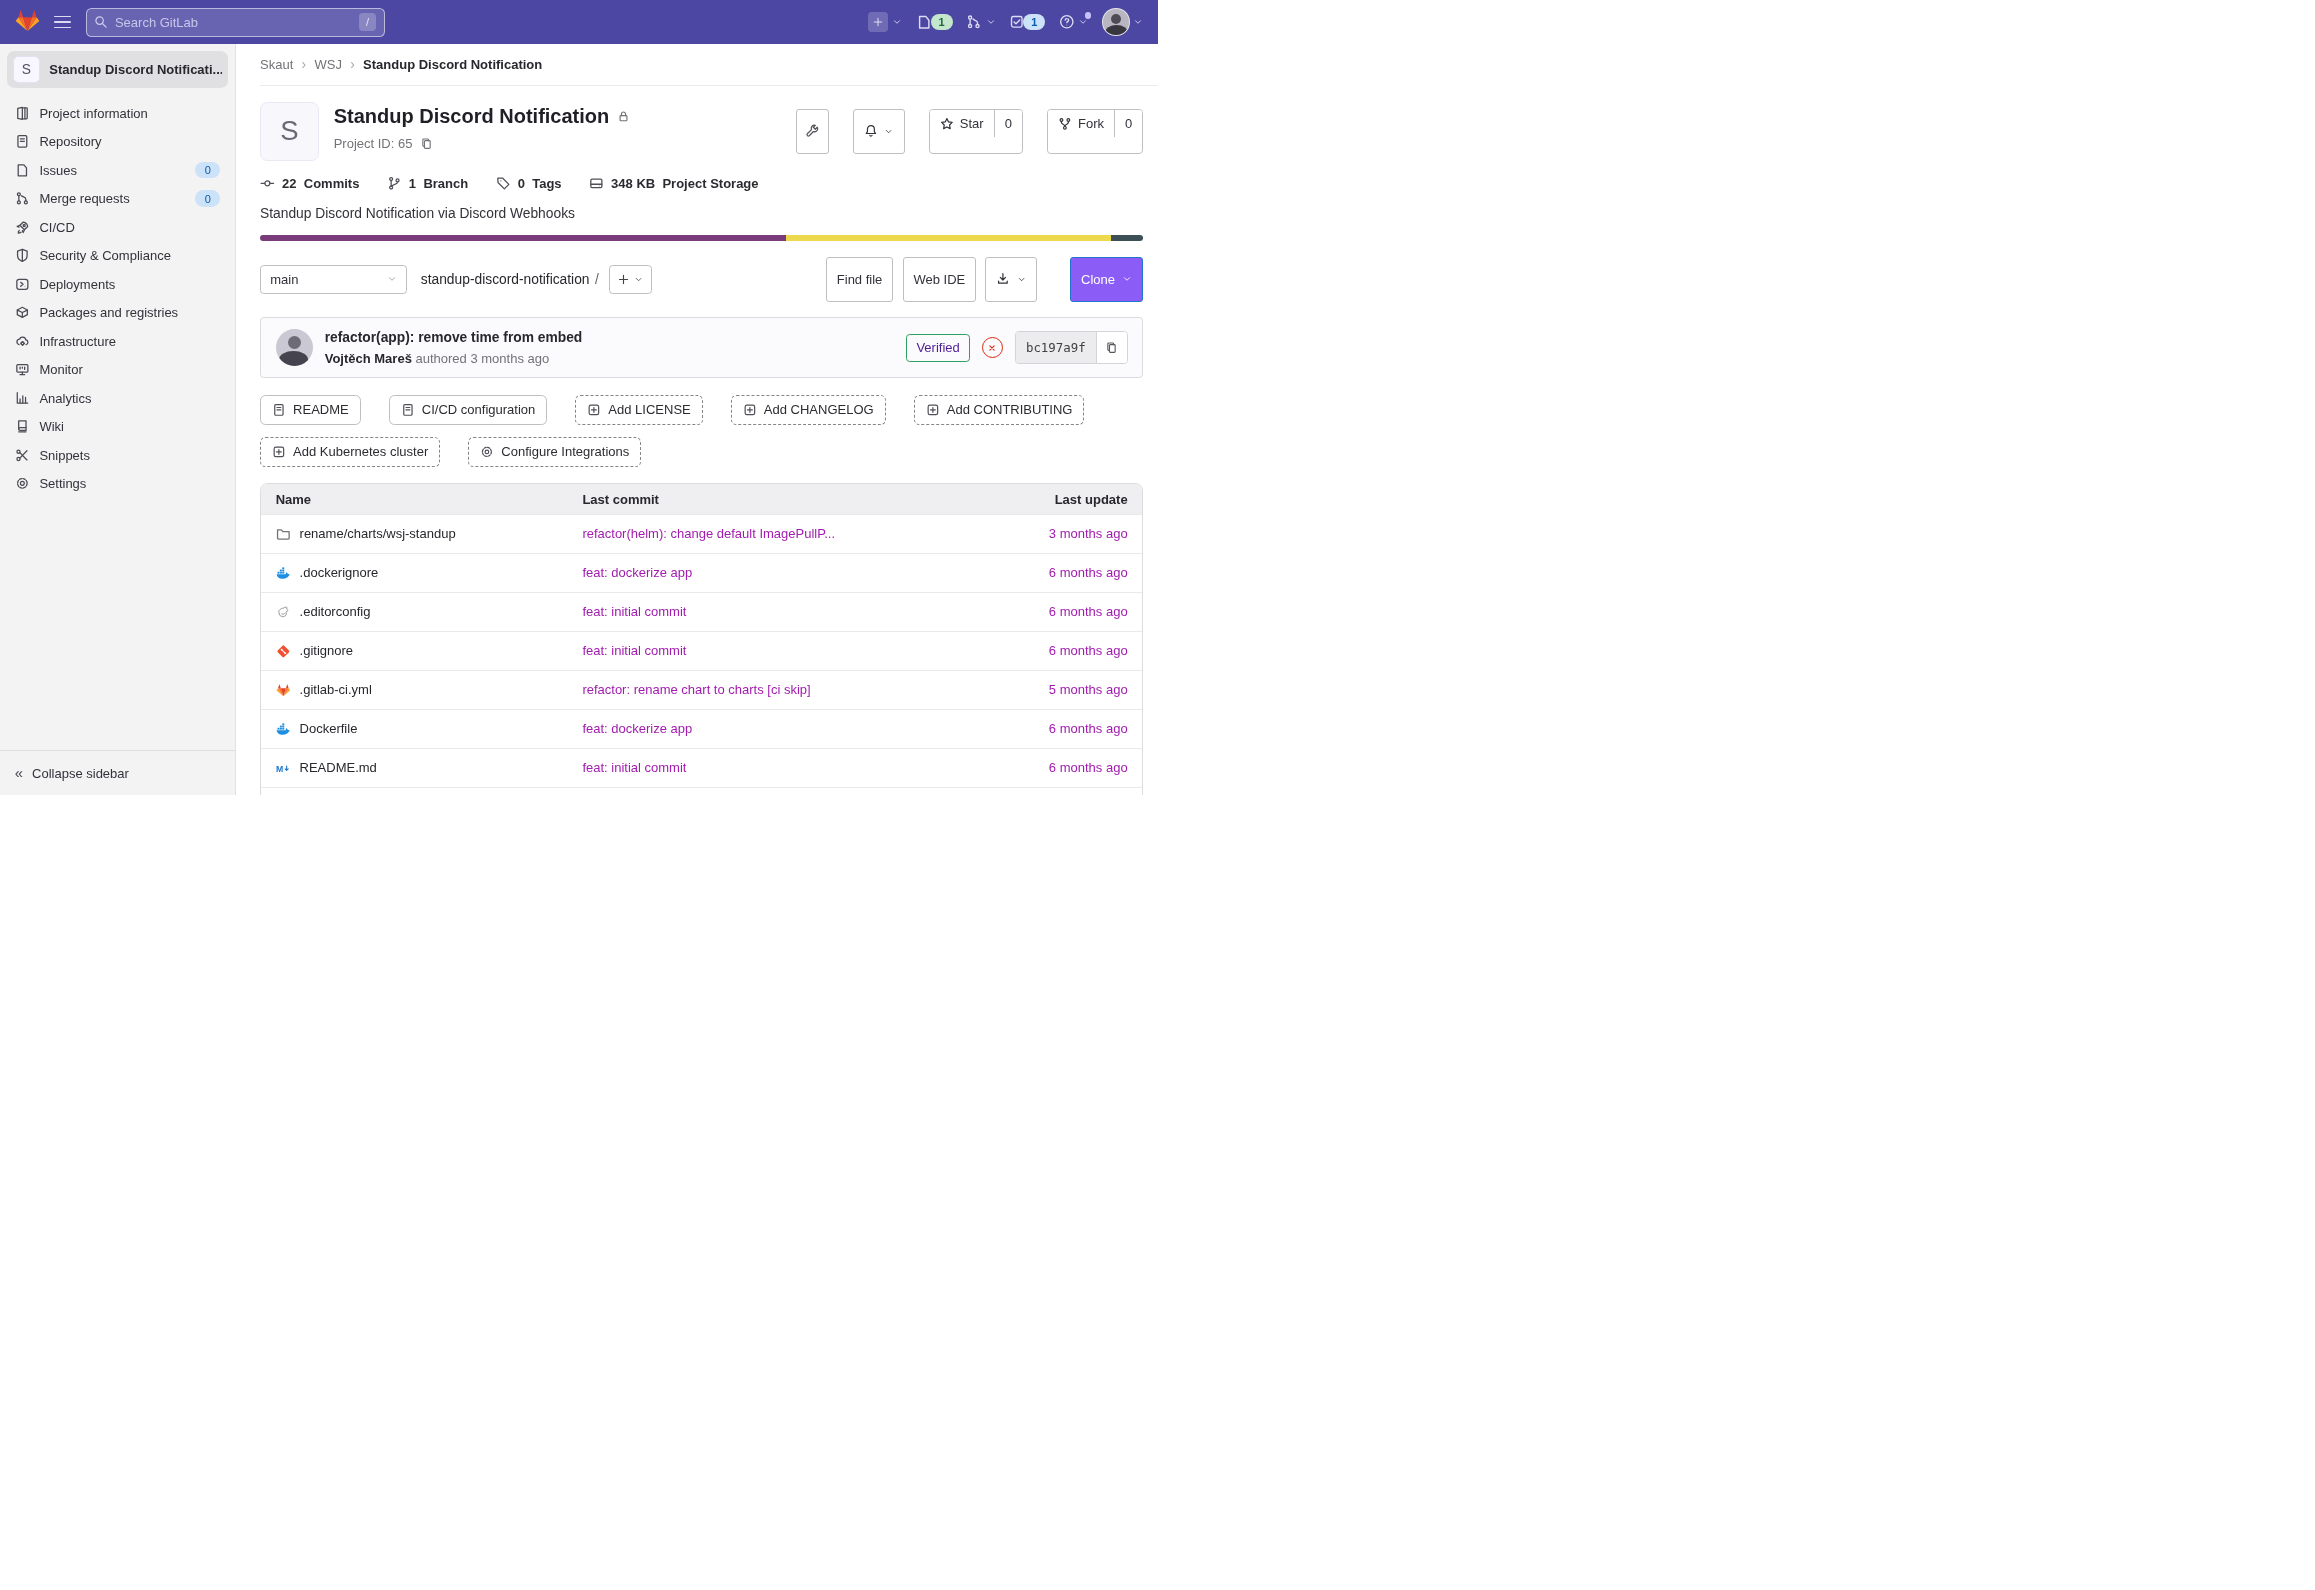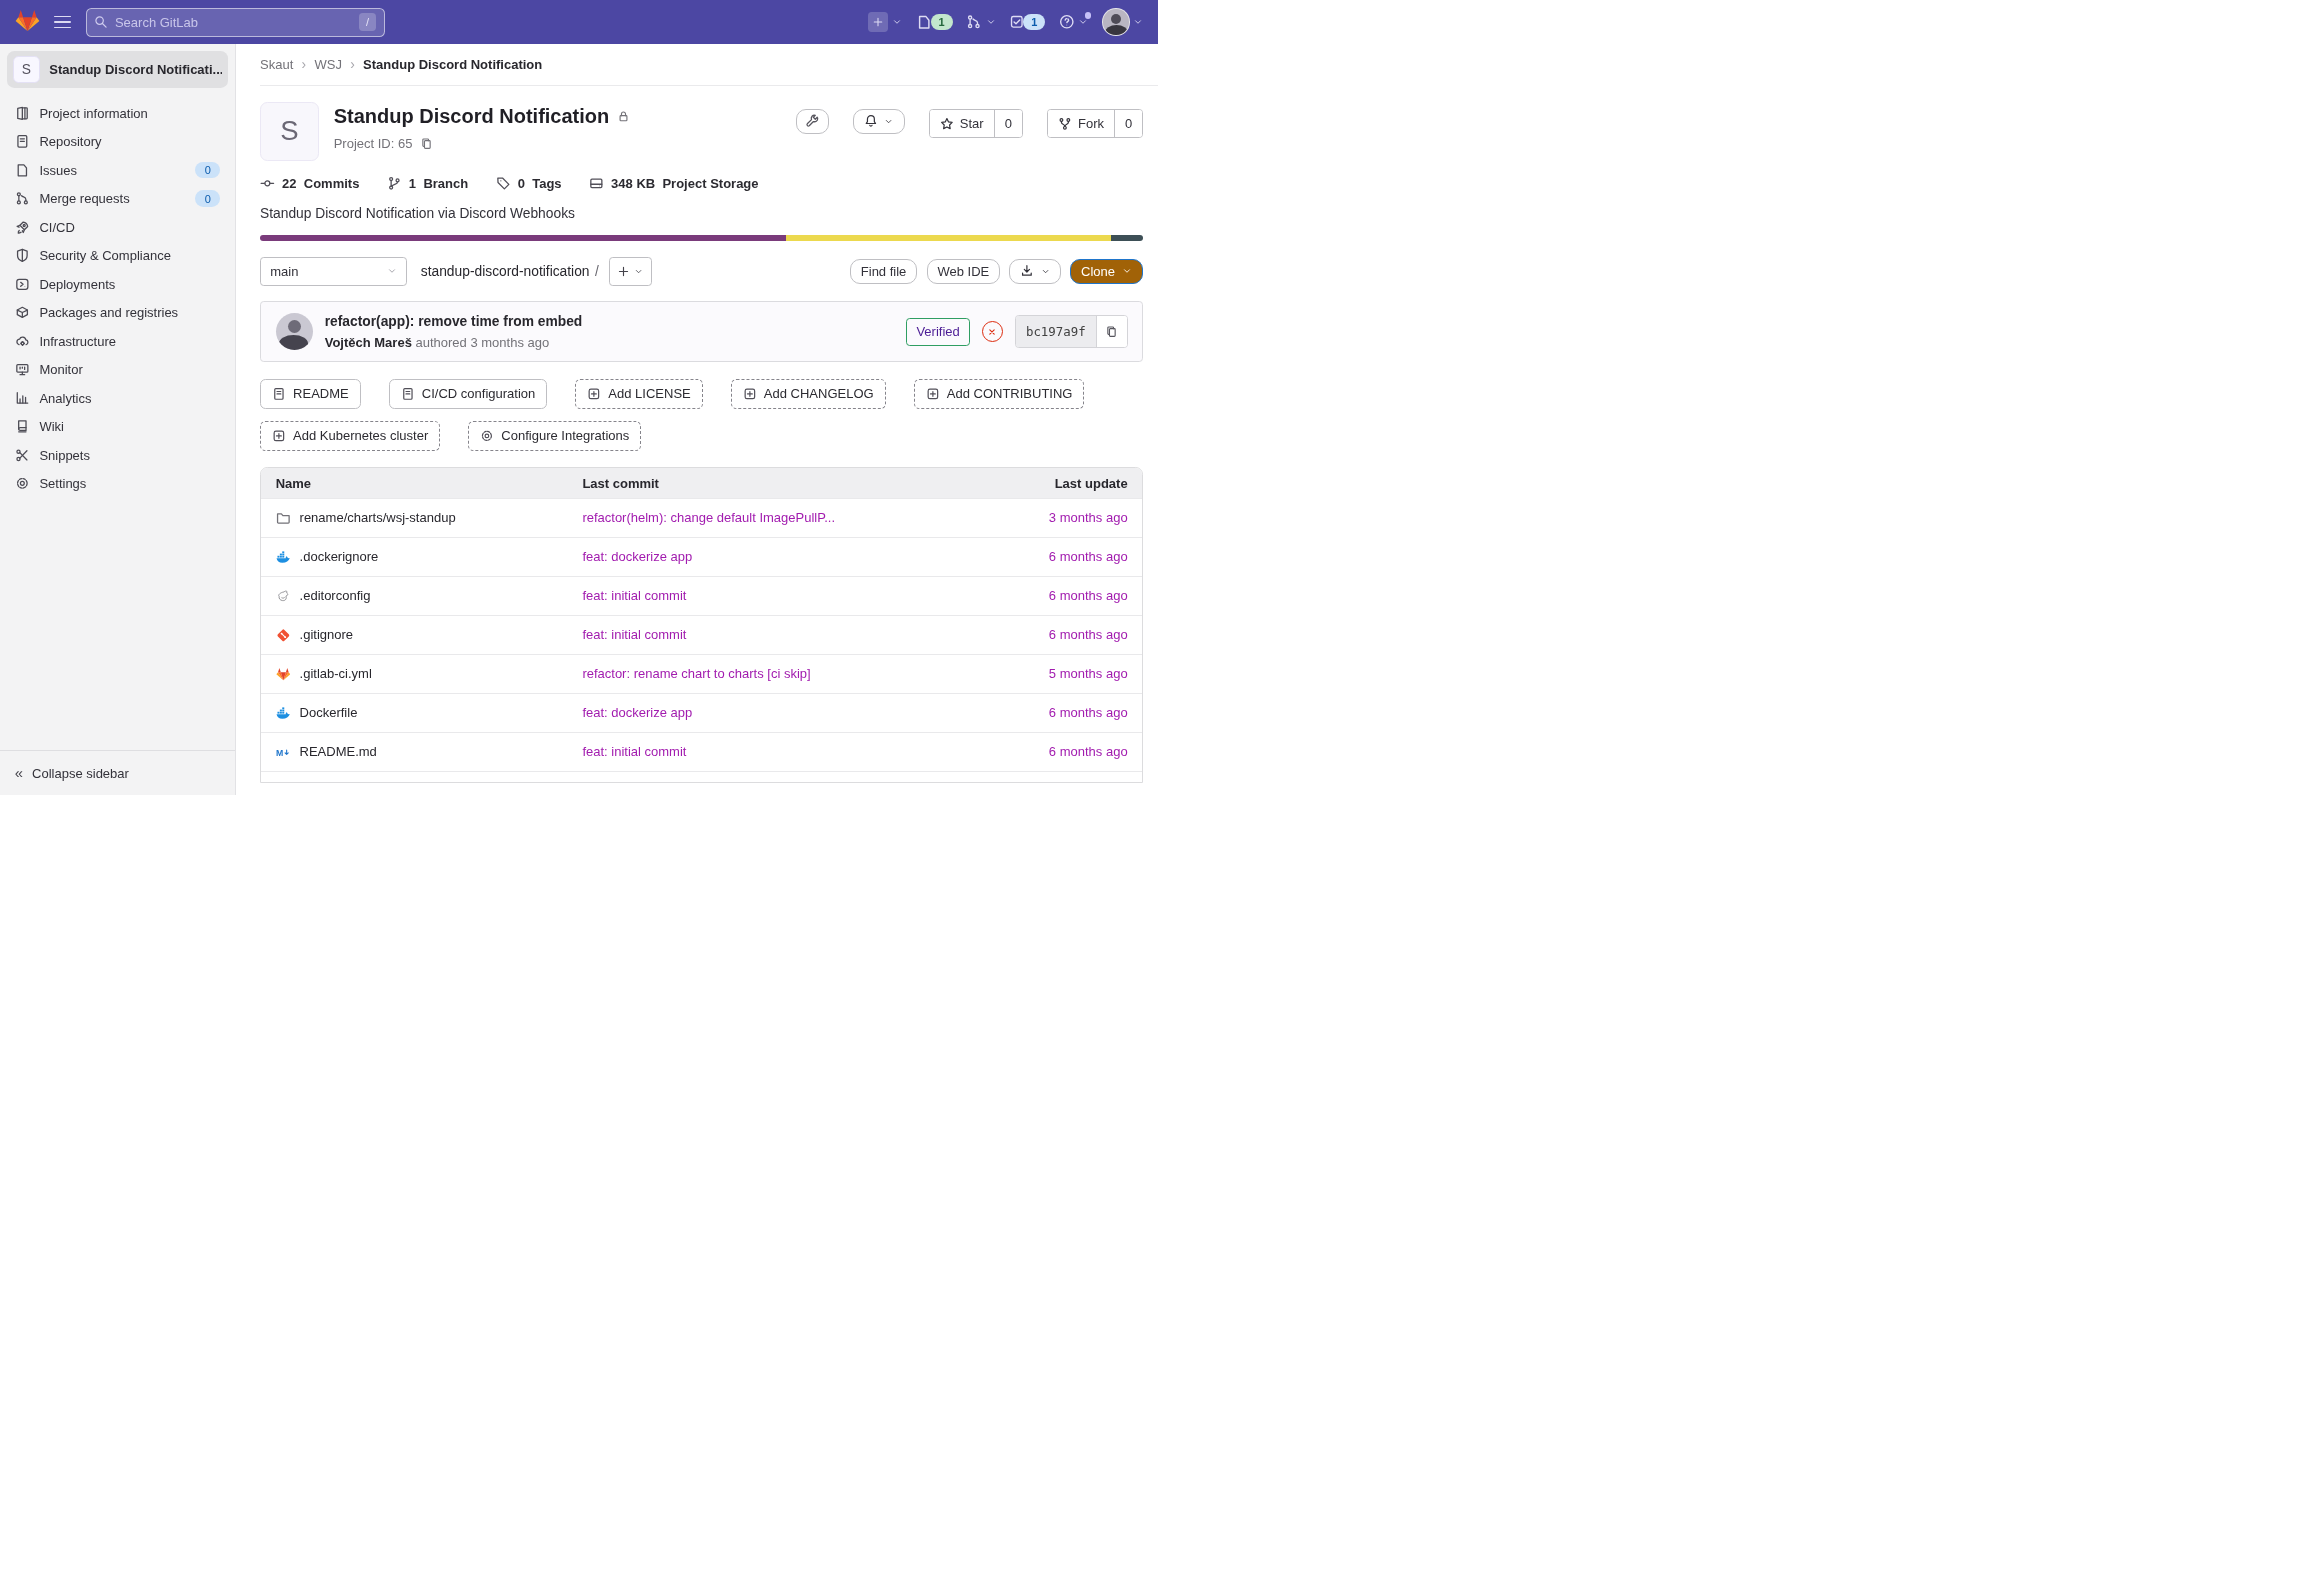--- a/index.html
+++ b/index.html
@@ -65,21 +65,21 @@
   .content { flex:1; padding:0 14.7px 0 24px; overflow:hidden; }
 
   .proj-head { margin-top:15.6px; display:flex; align-items:flex-start; gap:14.7px; }
   .proj-avatar { width:59px; height:59px; border-radius:7.3px; background:#f8f7fc; border:0.9px solid #ebe8f5;
     display:flex; align-items:center; justify-content:center; font-size:27.5px; color:#6b6875; }
   .proj-titles { display:flex; flex-direction:column; gap:7.3px; padding-top:3.7px; }
   .proj-title-row { display:flex; align-items:center; gap:7.3px; }
   .proj-title { font-size:20px; font-weight:bold; color:#201f25; }
   .proj-id { font-size:13px; color:#737278; display:flex; align-items:center; gap:7.3px; }
   .head-actions { margin-left:auto; display:flex; gap:24px; padding-top:7.3px; }
-  .btn { height:25px; border:0.9px solid #bfbfc3; border-radius:10px; background:#fff; display:flex; align-items:center;
+  .btn { height:45px; border:0.9px solid #bfbfc3; border-radius:3px; background:#fff; display:flex; align-items:center;
     gap:6.4px; padding:0 10px; font-size:13px; color:#33323a; cursor:pointer; white-space:nowrap; }
   .btn-icon { padding:0 8.3px; color:#57565e; }
   .btn-group { display:flex; border:0.9px solid #bfbfc3; border-radius:3.7px; overflow:hidden; cursor:pointer; }
   .btn-group .seg { height:27.5px; display:flex; align-items:center; gap:6.4px; padding:0 10px; font-size:13px; background:#fff; color:#33323a; }
   .btn-group .cnt { border-left:0.9px solid #bfbfc3; }
 
   .stats { margin-top:15.6px; display:flex; gap:27.5px; }
   .stat { display:flex; align-items:center; gap:7.3px; font-size:13px; font-weight:bold; color:#2c2b31; cursor:pointer; }
   .stat svg { color:#514f58; }
 
@@ -90,21 +90,21 @@
 
   .toolbar { margin-top:15.6px; display:flex; align-items:center; }
   .branch-select { width:147px; height:29px; border:0.9px solid #bfbfc3; border-radius:3.7px; background:#fff;
     display:flex; align-items:center; padding:0 9.2px; font-size:13px; color:#33323a; cursor:pointer; }
   .branch-select .chev { margin-left:auto; color:#9a99a1; }
   .path { margin-left:13.8px; font-size:13.8px; color:#28272d; }
   .path .slash { color:#66656d; margin-left:5.5px; }
   .plus-btn { margin-left:10px; width:43px; height:29px; border:0.9px solid #bfbfc3; border-radius:3.7px; background:#fff;
     display:flex; align-items:center; justify-content:center; gap:3.7px; color:#44434b; cursor:pointer; }
   .toolbar-right { margin-left:auto; display:flex; gap:9.2px; }
-  .btn-clone { background:#a16207; border-color:#1f75cb; color:#fff; gap:7.3px; }
+  .btn-clone { background:#8b5cf6; border-color:#1f75cb; color:#fff; gap:7.3px;margin-left:24px; }
   .btn-clone svg { color:#fff; }
 
   .commit-box { margin-top:15.6px; border:0.9px solid #dbdbdf; border-radius:3.7px; background:#fbfafd;
     padding:11px 14.7px; display:flex; align-items:center; gap:12px; }
   .commit-avatar { width:37px; height:37px; border-radius:50%; background:#cac8d2; position:relative; overflow:hidden; flex:none; }
   .commit-avatar .sil-head { left:12px; top:6.4px; width:13px; height:13px; background:#6e6b78; }
   .commit-avatar .sil-body { left:3.7px; top:22px; width:29px; height:16.5px; background:#45434e; }
   .commit-texts { display:flex; flex-direction:column; gap:5.5px; min-width:0; }
   .commit-msg { font-size:13.8px; font-weight:bold; color:#28272d; }
   .commit-meta { font-size:13px; color:#737278; }

